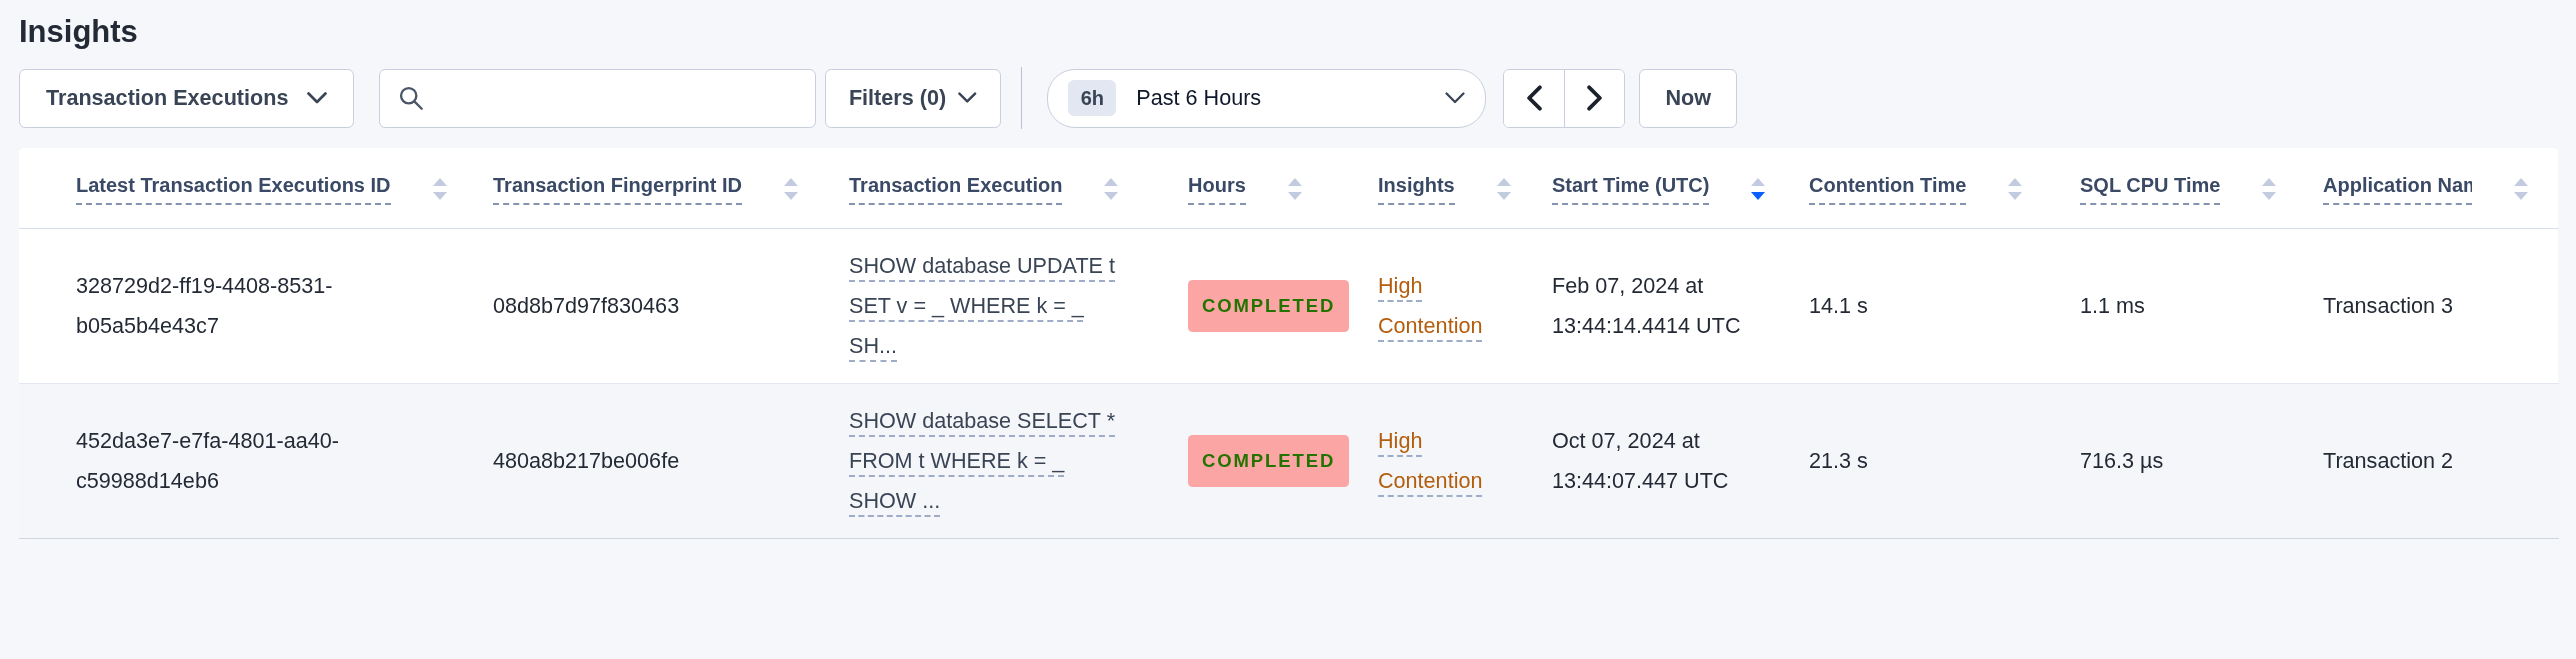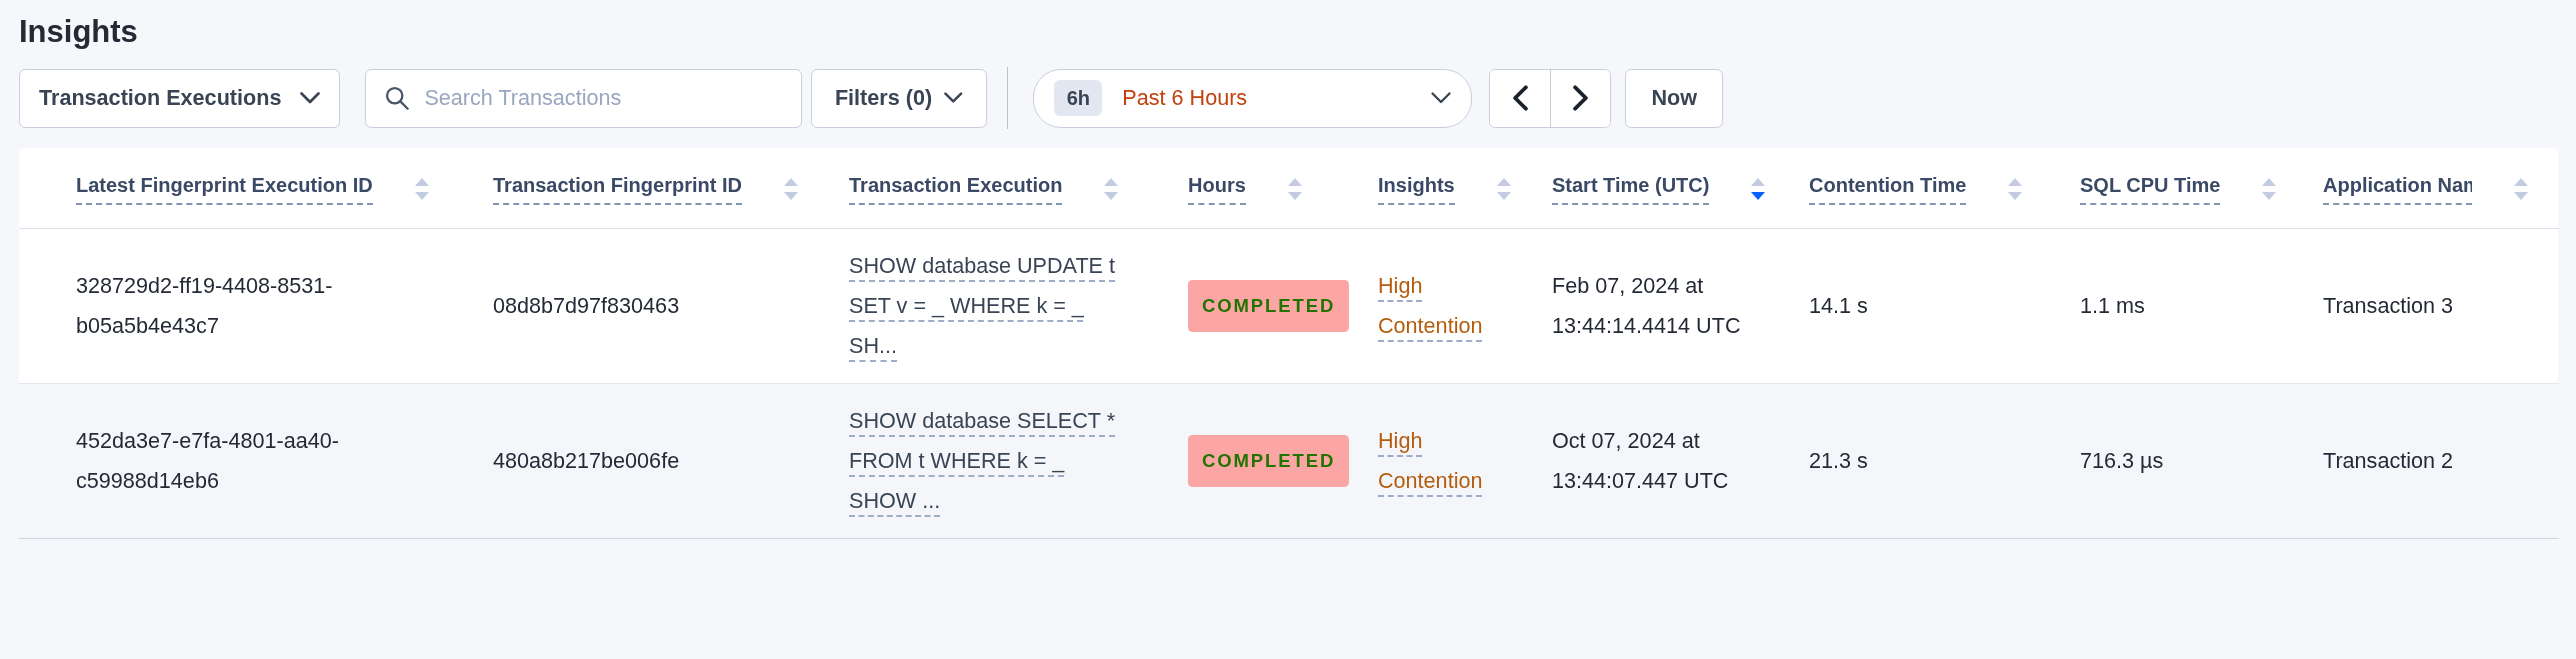--- a/index.html
+++ b/index.html
@@ -39,21 +39,21 @@
     display:flex; align-items:center; height:59px;
   }
   .ctl {
     background:#FFFFFF;
     border:1.5px solid #C8CEDC;
     border-radius:6.2px;
     height:59px;
     display:flex; align-items:center;
     font-size:21.6px; color:#394455;
   }
-  .dropdown-btn { padding:0 19px; font-weight:700; cursor:pointer; }
+  .dropdown-btn { padding:0 26px; font-weight:700; cursor:pointer; }
   .dropdown-btn .chev { margin-left:18.5px; }
 
   .search-box { width:437px; margin-left:25px; padding:0 18.5px; }
   .search-box input {
     border:none; outline:none; flex:1;
     font-size:21.6px; color:#394455; margin-left:14px;
     font-family:"Liberation Sans","DejaVu Sans",sans-serif;
     background:transparent;
   }
   .search-box input::placeholder { color:#9AA6BF; }
@@ -63,21 +63,21 @@
 
   .toolbar-divider {
     width:1.5px; height:62px; background:#B9C1D2; margin-left:20px;
   }
 
   .time-picker { width:439px; margin-left:25px; padding:0 20px; cursor:pointer;border-radius:28px; }
   .time-badge {
     background:#E2E7F2; border-radius:6.2px;
     padding:6.2px 12.3px; font-size:20px; font-weight:700; color:#394455;
   }
-  .time-label { margin-left:20px; font-weight:500; color:#c2410c; }
+  .time-label { margin-left:20px; font-weight:500; color:#0f172a; }
   .time-picker .chev { margin-left:auto; }
 
   .arrow-group {
     display:flex; margin-left:17px;
     border:1.5px solid #C8CEDC; border-radius:6.2px;
     overflow:hidden; background:#fff; height:59px;
   }
   .arrow-btn {
     width:60px; height:100%;
     display:flex; align-items:center; justify-content:center;
@@ -163,21 +163,20 @@
       <svg class="chev" width="20" height="12.3" viewBox="0 0 26 16">
           <path d="M2 2 L13 13 L24 2" stroke="#394455" stroke-width="3.5" fill="none" stroke-linecap="round" stroke-linejoin="round"></path>
         </svg>
     </div>
 
     <div class="ctl search-box">
       <svg width="26" height="26" viewBox="0 0 34 34">
           <circle cx="14" cy="14" r="10" stroke="#4A5568" stroke-width="3" fill="none"></circle>
           <line x1="22" y1="22" x2="31" y2="31" stroke="#4A5568" stroke-width="3" stroke-linecap="round"></line>
         </svg>
-      <input type="text" placeholder="Search Transactions" style="">
     </div>
 
     <div class="ctl filters-btn">
       <span>Filters (0)</span>
       <svg class="chev" width="18.5" height="11.6" viewBox="0 0 26 16">
           <path d="M2 2 L13 13 L24 2" stroke="#394455" stroke-width="3.5" fill="none" stroke-linecap="round" stroke-linejoin="round"></path>
         </svg>
     </div>
 
     <div class="toolbar-divider"></div>
@@ -217,21 +216,21 @@
           <col style="width:174px">
           <col style="width:257px">
         <col style="width:271px">
           <col style="width:243px">
           <col style="width:236px">
       </colgroup>
       <thead>
         <tr>
           <th class="first">
             <div class="th-inner">
-                <span class="th-label">Latest Fingerprint Execution ID</span>
+                <span class="th-label">Latest Transaction Executions ID</span>
             <span class="sort">
                   <i class="up"></i>
                   <i class="down"></i>
                 </span>
               </div>
           </th>
           <th>
             <div class="th-inner">
                 <span class="th-label">Transaction Fingerprint ID</span>
             <span class="sort">

